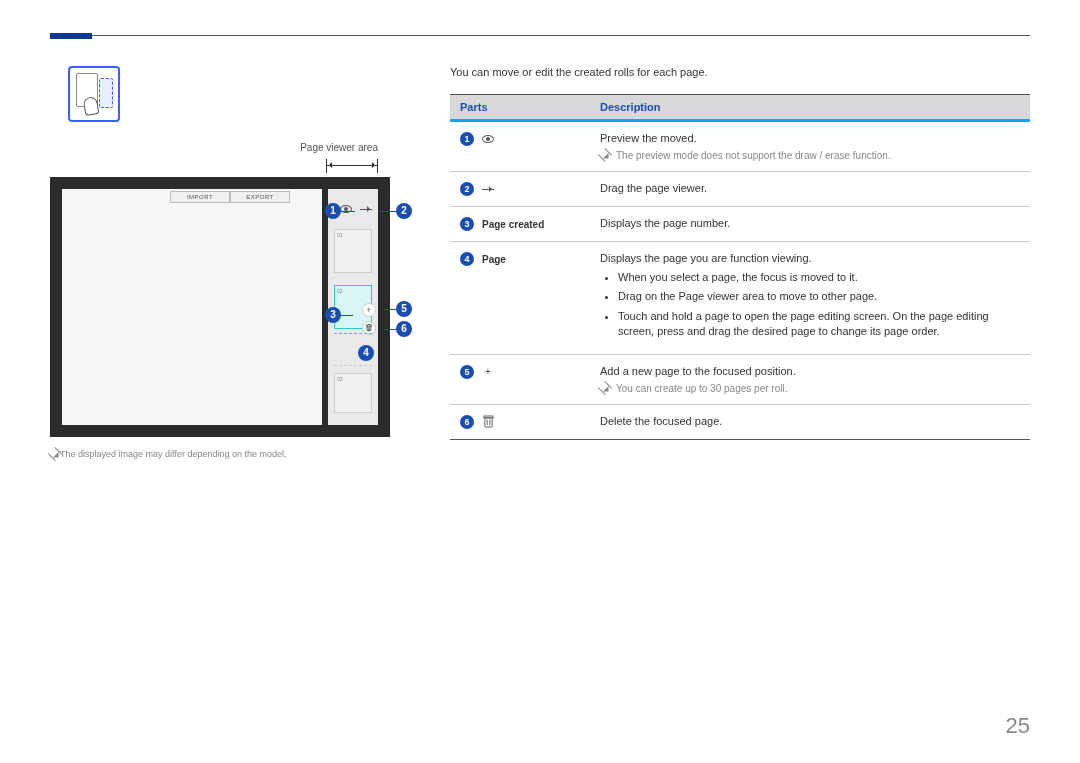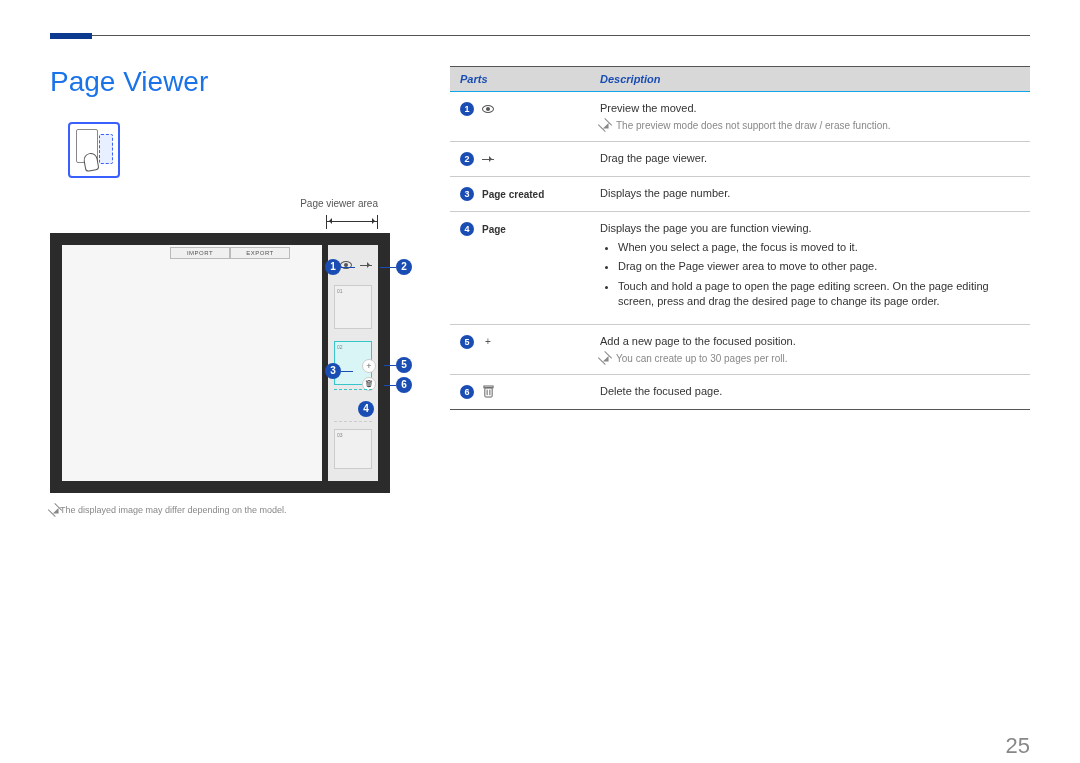--- a/index.html
+++ b/index.html
@@ -318,23 +318,22 @@
     width: 100%;
     border-collapse: collapse;
     font-size: 11px;
   }
   table.parts th {
     background: #d8d8d8;
     color: #1a4db3;
     text-align: left;
     padding: 6px 10px;
     border-top: 1px solid #555;
-    border-bottom: 1px solid #0ea5e9;
+    border-bottom: 3px solid #0ea5e9;
     font-weight: bold;
-    font-style: italic;
   }
   table.parts th:first-child { width: 140px; }
   table.parts td {
     padding: 10px 10px;
     border-bottom: 1px solid #ccc;
     vertical-align: top;
   }
   table.parts tr:last-child td { border-bottom: 1px solid #555; }
   .row-part {
     display: flex;
@@ -373,35 +372,34 @@
     width: 12px; height: 12px;
     display: inline-flex;
     align-items: center;
     justify-content: center;
     font-size: 10px;
     color: #555;
   }
   .trash-sm svg { width: 11px; height: 13px; }
   .page-num {
     position: absolute;
-    bottom: 4px;
+    bottom: 24px;
     right: 50px;
     font-size: 22px;
     color: #888;
   }
 </style>
 </head>
 <body>
 
 <div class="page">
   <div class="top-rule"></div>
   <div class="columns">
 
     <div class="left-col">
-      <h1 class="title">Page Viewer</h1>
 
       <div class="touch-icon-box">
         <div class="screen"></div>
         <div class="panel"></div>
         <div class="hand"></div>
       </div>
 
       <div class="area-label">Page viewer area</div>
       <div class="measure">
         <div class="bar">
@@ -443,20 +441,21 @@
         <div class="lead l6"></div>
       </div>
 
       <div class="model-note">
         <span class="pencil-icon"></span>
         <span>The displayed image may differ depending on the model.</span>
       </div>
     </div>
 
     <div class="right-col">
+      <p class="intro">You can move or edit the created rolls for each page.</p>
       <table class="parts">
         <thead>
           <tr>
             <th>Parts</th>
             <th>Description</th>
           </tr>
         </thead>
         <tbody>
           <tr>
             <td>

